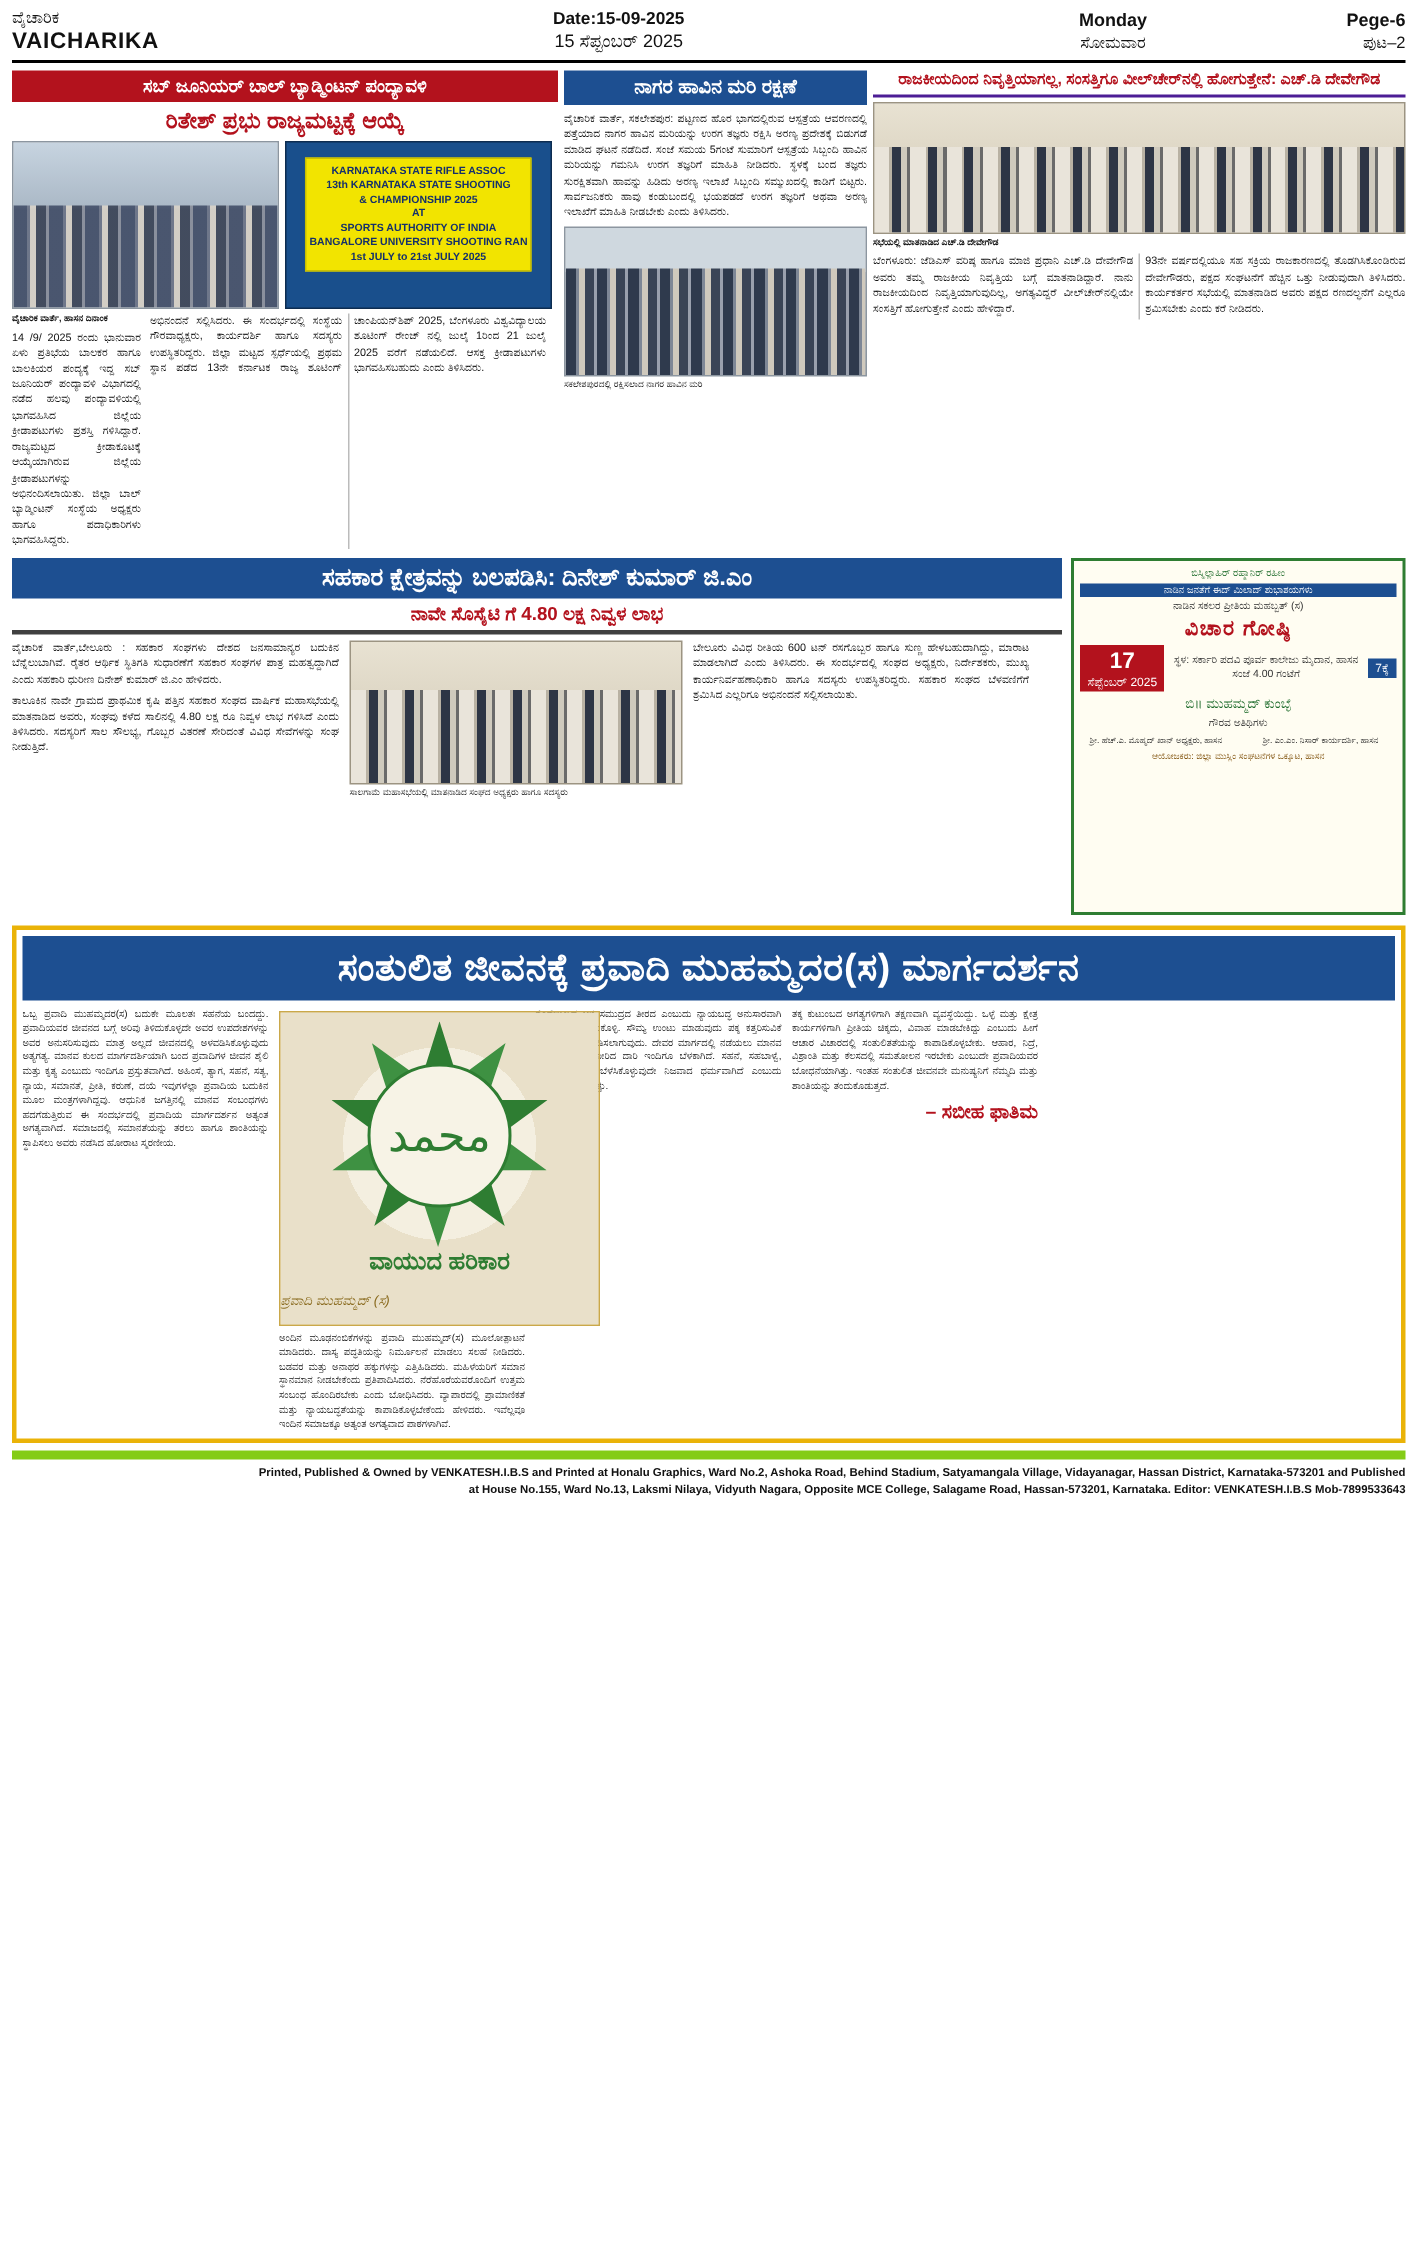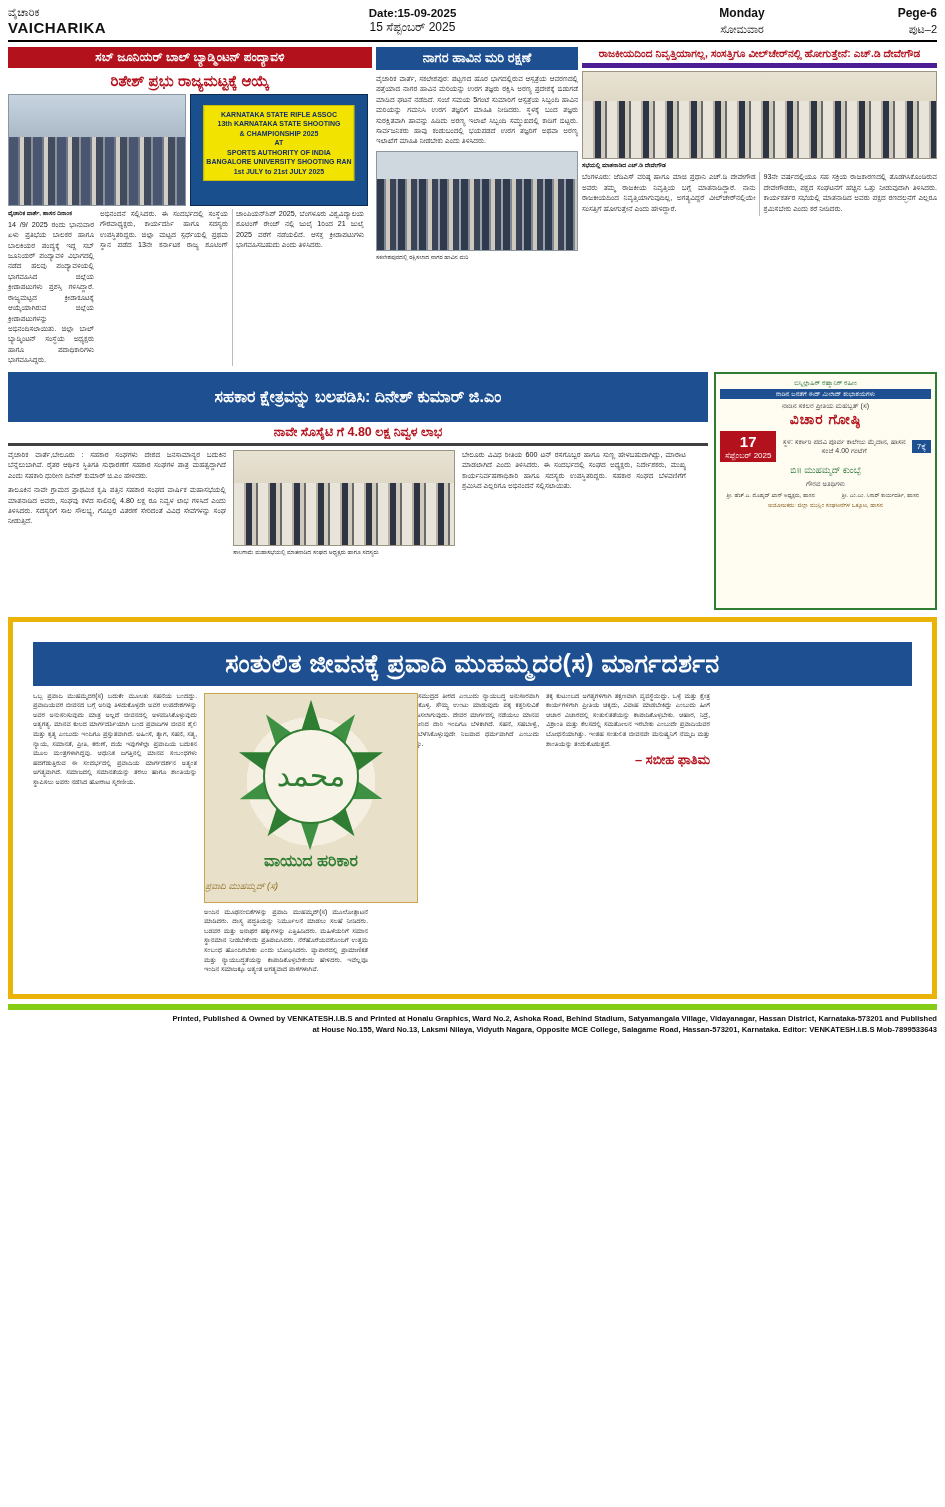--- a/index.html
+++ b/index.html
@@ -145,21 +145,21 @@
   .two-col { column-count:2; column-gap:8px; column-rule:1px solid #bbb; }
 
   
   .mid-sec { margin-top: 6px; display:flex; gap:6px; }
   .mid-left { width: 700px; }
   .mid-right { width: 223px; }
 
   .mid-title {
     background:#1d4f91; color:#fff;
     font-size:16px; font-weight:bold; text-align:center;
-    padding:16px 6px;
+    padding:4px 6px;
   }
   .mid-sub {
     color:#b3121d; font-weight:bold; font-size:12.5px;
     text-align:center; padding:3px 0; border-bottom:3px solid #404040;
   }
 
   
   .ad-box {
     border:2px solid #2e7d32;
     background:#fffdf2;
@@ -181,22 +181,22 @@
   .ad-date b { display:block; font-size:15px; }
   .ad-mid { font-size:7px; color:#333; line-height:1.4; }
   .ad-emb { color:#1d6b2a; font-size:9px; margin:3px 0; }
   .ad-names { display:flex; justify-content:space-between; font-size:5.6px; color:#222; margin-top:2px; }
   .ad-names div { width:48%; line-height:1.5; }
   .ad-foot { font-size:6px; color:#7a4a00; margin-top:3px; }
 
   
   .feature {
     margin-top:7px;
-    border:5px solid #eab308;
-    padding:20px;
+    border:3px solid #eab308;
+    padding:4px;
   }
   .feature-title {
     background:#1d4f91; color:#fff;
     text-align:center; font-size:25px; font-weight:bold;
     padding:7px 4px; letter-spacing:.5px;
   }
   .feature-body { display:flex; gap:7px; margin-top:5px; }
   .fcol { width:164px; }
   .fcol .kn-text { font-size:6.6px; line-height:1.45; }
 
@@ -299,21 +299,21 @@
     </div>
 
     <div class="col-b">
       <div class="hdr-blue">ನಾಗರ ಹಾವಿನ ಮರಿ ರಕ್ಷಣೆ</div>
       <div class="kn-text" style="margin-top:4px;">ವೈಚಾರಿಕ ವಾರ್ತೆ, ಸಕಲೇಶಪುರ: ಪಟ್ಟಣದ ಹೊರ ಭಾಗದಲ್ಲಿರುವ ಆಸ್ಪತ್ರೆಯ ಆವರಣದಲ್ಲಿ ಪತ್ತೆಯಾದ ನಾಗರ ಹಾವಿನ ಮರಿಯನ್ನು ಉರಗ ತಜ್ಞರು ರಕ್ಷಿಸಿ ಅರಣ್ಯ ಪ್ರದೇಶಕ್ಕೆ ಬಿಡುಗಡೆ ಮಾಡಿದ ಘಟನೆ ನಡೆದಿದೆ. ಸಂಜೆ ಸಮಯ 5ಗಂಟೆ ಸುಮಾರಿಗೆ ಆಸ್ಪತ್ರೆಯ ಸಿಬ್ಬಂದಿ ಹಾವಿನ ಮರಿಯನ್ನು ಗಮನಿಸಿ ಉರಗ ತಜ್ಞರಿಗೆ ಮಾಹಿತಿ ನೀಡಿದರು. ಸ್ಥಳಕ್ಕೆ ಬಂದ ತಜ್ಞರು ಸುರಕ್ಷಿತವಾಗಿ ಹಾವನ್ನು ಹಿಡಿದು ಅರಣ್ಯ ಇಲಾಖೆ ಸಿಬ್ಬಂದಿ ಸಮ್ಮುಖದಲ್ಲಿ ಕಾಡಿಗೆ ಬಿಟ್ಟರು. ಸಾರ್ವಜನಿಕರು ಹಾವು ಕಂಡುಬಂದಲ್ಲಿ ಭಯಪಡದೆ ಉರಗ ತಜ್ಞರಿಗೆ ಅಥವಾ ಅರಣ್ಯ ಇಲಾಖೆಗೆ ಮಾಹಿತಿ ನೀಡಬೇಕು ಎಂದು ತಿಳಿಸಿದರು.</div>
       <div class="crowd-photo" style="height:100px;margin-top:4px;"></div>
       <div class="kn-text" style="font-size:6px;margin-top:2px;">ಸಕಲೇಶಪುರದಲ್ಲಿ ರಕ್ಷಿಸಲಾದ ನಾಗರ ಹಾವಿನ ಮರಿ</div>
     </div>
 
     <div class="col-c">
-      <div class="hdr-red small" style="border-bottom:5px solid #4c1d95;padding-bottom:2px;">ರಾಜಕೀಯದಿಂದ ನಿವೃತ್ತಿಯಾಗಲ್ಲ, ಸಂಸತ್ತಿಗೂ ವೀಲ್‌ಚೇರ್‌ನಲ್ಲಿ ಹೋಗುತ್ತೇನೆ: ಎಚ್.ಡಿ ದೇವೇಗೌಡ</div>
+      <div class="hdr-red small" style="border-bottom:2px solid #4c1d95;padding-bottom:2px;">ರಾಜಕೀಯದಿಂದ ನಿವೃತ್ತಿಯಾಗಲ್ಲ, ಸಂಸತ್ತಿಗೂ ವೀಲ್‌ಚೇರ್‌ನಲ್ಲಿ ಹೋಗುತ್ತೇನೆ: ಎಚ್.ಡಿ ದೇವೇಗೌಡ</div>
       <div class="meet-photo" style="height:88px;margin-top:3px;"></div>
       <div class="kn-text" style="font-size:6px;margin-top:2px;font-weight:bold;">ಸಭೆಯಲ್ಲಿ ಮಾತನಾಡಿದ ಎಚ್.ಡಿ ದೇವೇಗೌಡ</div>
       <div class="two-col" style="margin-top:3px;">
         <div class="kn-text">ಬೆಂಗಳೂರು: ಜೆಡಿಎಸ್ ವರಿಷ್ಠ ಹಾಗೂ ಮಾಜಿ ಪ್ರಧಾನಿ ಎಚ್.ಡಿ ದೇವೇಗೌಡ ಅವರು ತಮ್ಮ ರಾಜಕೀಯ ನಿವೃತ್ತಿಯ ಬಗ್ಗೆ ಮಾತನಾಡಿದ್ದಾರೆ. ನಾನು ರಾಜಕೀಯದಿಂದ ನಿವೃತ್ತಿಯಾಗುವುದಿಲ್ಲ, ಅಗತ್ಯವಿದ್ದರೆ ವೀಲ್‌ಚೇರ್‌ನಲ್ಲಿಯೇ ಸಂಸತ್ತಿಗೆ ಹೋಗುತ್ತೇನೆ ಎಂದು ಹೇಳಿದ್ದಾರೆ.</div>
         <div class="kn-text" style="margin-top:4px;">93ನೇ ವರ್ಷದಲ್ಲಿಯೂ ಸಹ ಸಕ್ರಿಯ ರಾಜಕಾರಣದಲ್ಲಿ ತೊಡಗಿಸಿಕೊಂಡಿರುವ ದೇವೇಗೌಡರು, ಪಕ್ಷದ ಸಂಘಟನೆಗೆ ಹೆಚ್ಚಿನ ಒತ್ತು ನೀಡುವುದಾಗಿ ತಿಳಿಸಿದರು. ಕಾರ್ಯಕರ್ತರ ಸಭೆಯಲ್ಲಿ ಮಾತನಾಡಿದ ಅವರು ಪಕ್ಷದ ರಣದಲ್ಧನೆಗೆ ಎಲ್ಲರೂ ಶ್ರಮಿಸಬೇಕು ಎಂದು ಕರೆ ನೀಡಿದರು.</div>
       </div>
     </div>
   </div>
 
   <div class="mid-sec">

